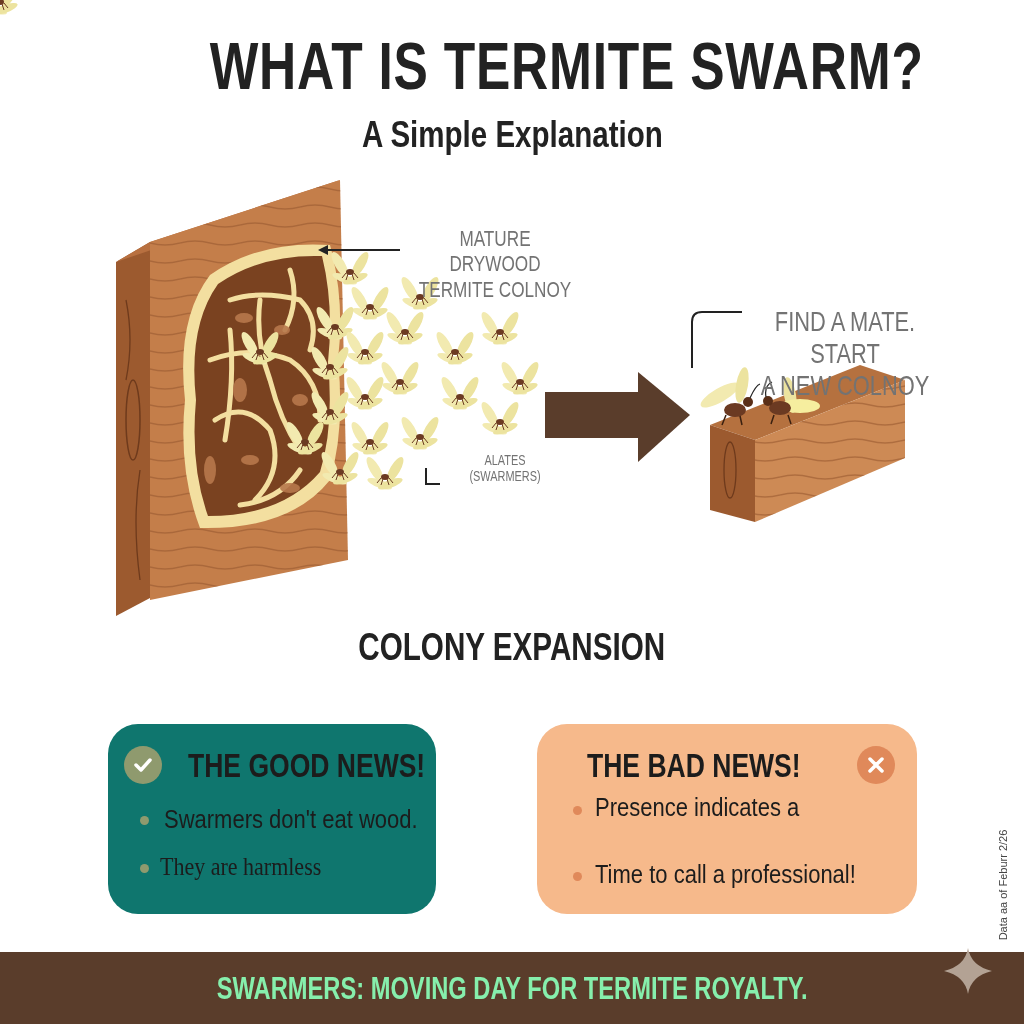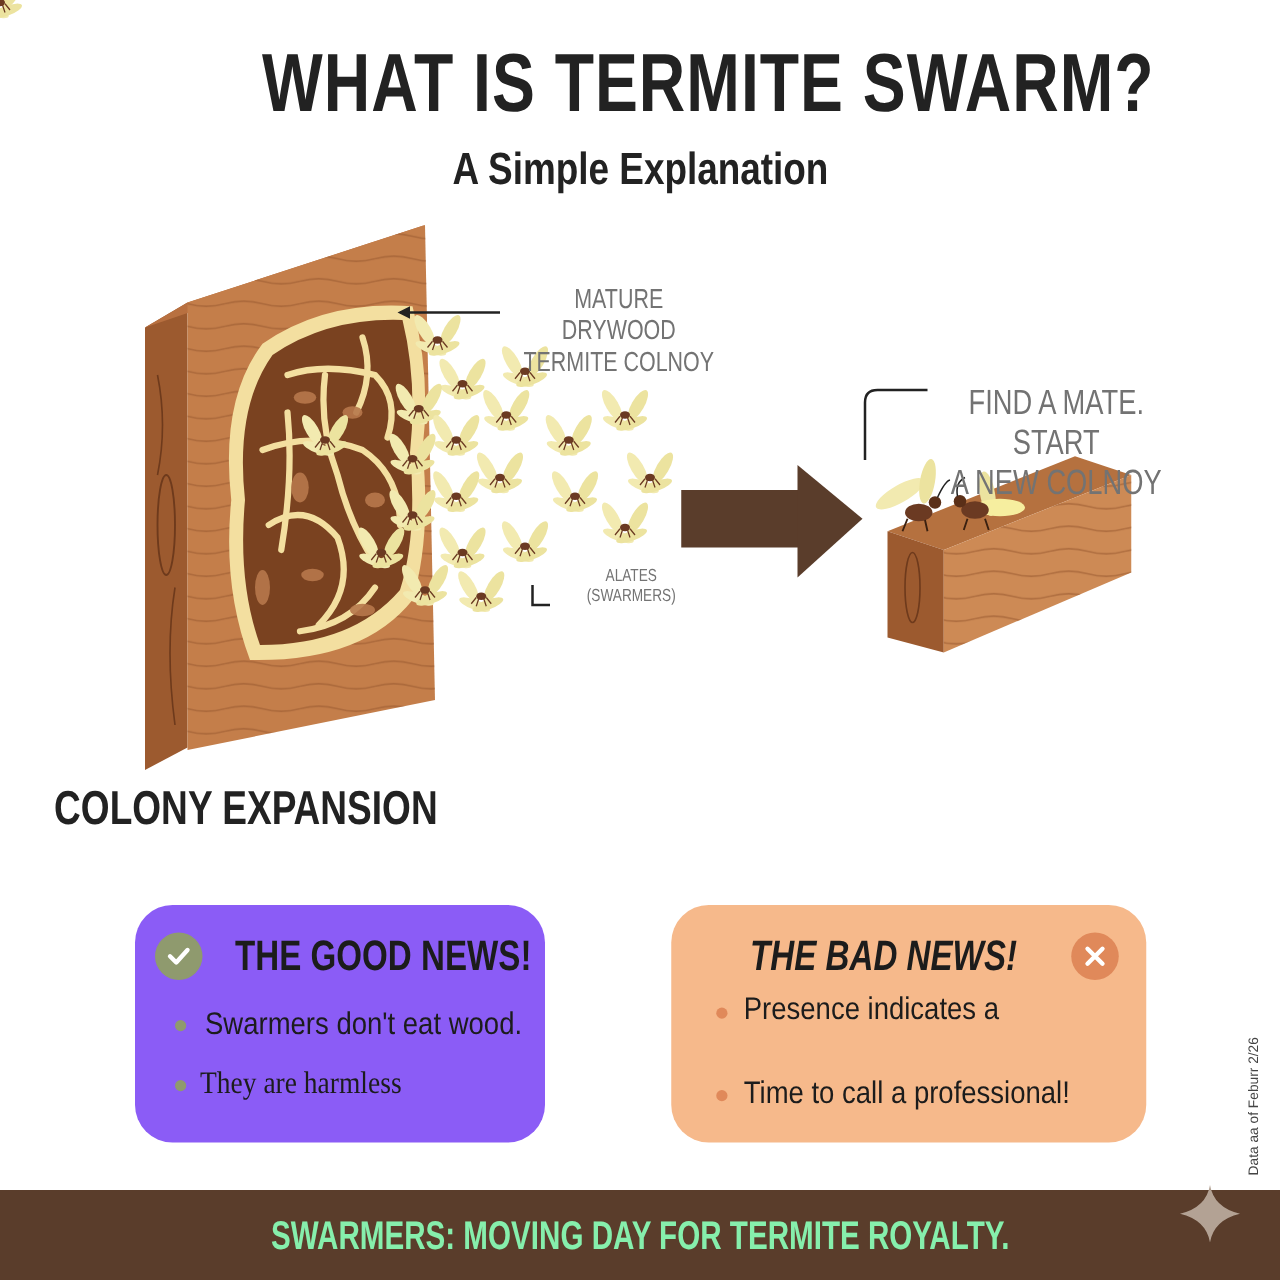--- a/index.html
+++ b/index.html
@@ -5,24 +5,24 @@
   html,body{margin:0;padding:0;}
   body{width:1024px;height:1024px;background:#ffffff;position:relative;overflow:hidden;font-family:"Liberation Sans",sans-serif;color:#1e1e1e;}
   .cond{font-family:"Liberation Sans",sans-serif;font-weight:700;transform-origin:center;}
   .title{position:absolute;left:0;width:1024px;top:28px;text-align:right;font-size:66px;letter-spacing:1px;color:#222;}
   .title span{display:inline-block;transform:scaleX(0.78);font-weight:700;}
   .subtitle{position:absolute;left:0;width:1024px;top:114px;text-align:center;font-size:36px;color:#222;}
   .subtitle span{display:inline-block;transform:scaleX(0.82);font-weight:700;}
   .label{position:absolute;font-weight:400;color:#737373;text-align:center;line-height:1.15;}
   .label span{display:block;transform:scaleX(0.78);}
   svg.art{position:absolute;left:0;top:0;}
-  .section-heading{position:absolute;left:0;width:1024px;top:626px;text-align:left;font-size:38px;color:#222;}
+  .section-heading{position:absolute;left:0;width:1024px;top:626px;text-align:center;font-size:38px;color:#222;}
   .section-heading span{display:inline-block;transform:scaleX(0.78);font-weight:700;}
   .card{position:absolute;border-radius:30px;box-sizing:border-box;}
-  .card.good{left:108px;top:724px;width:328px;height:190px;background:#8b5cf6;}
+  .card.good{left:108px;top:724px;width:328px;height:190px;background:#0f766e;}
   .card.bad{left:537px;top:724px;width:380px;height:190px;background:#f6b98b;}
   .card-title{position:absolute;font-size:34px;font-weight:700;color:#1c1c1c;white-space:nowrap;}
   .card-title span{display:inline-block;transform:scaleX(0.78);transform-origin:left center;}
   .icon-circle{position:absolute;width:38px;height:38px;border-radius:50%;display:flex;align-items:center;justify-content:center;}
   .bullet{position:absolute;font-size:25px;color:#1c1c1c;white-space:nowrap;line-height:1.2;}
   .bullet span.t{display:inline-block;transform:scaleX(0.88);transform-origin:left center;}
   .dot{position:absolute;width:9px;height:9px;border-radius:50%;}
   .footer{position:absolute;left:0;top:952px;width:1024px;height:72px;background:#5a3d2b;}
   .footer-text{position:absolute;left:0;width:1024px;top:18px;text-align:center;font-size:32px;color:#86efac;}
   .footer-text span{display:inline-block;transform:scaleX(0.74);font-weight:700;}
@@ -164,21 +164,21 @@
       </svg>
   </div>
   <div class="card-title" style="left:80px;top:22px;"><span>THE GOOD NEWS!</span></div>
   <div class="dot" style="left:32px;top:92px;background:#8f9a6e;"></div>
   <div class="bullet" style="left:56px;top:80px;"><span class="t">Swarmers don't eat wood.</span></div>
   <div class="dot" style="left:32px;top:140px;background:#8f9a6e;"></div>
   <div class="bullet" style="left:52px;top:128px;font-family:Liberation Serif, serif;"><span class="t">They are harmless</span></div>
 </div>
 
 <div class="card bad">
-  <div class="card-title" style="left:63px;top:22px;font-style:italic;"><span>THE BAD NEWS!</span></div>
+  <div class="card-title" style="left:50px;top:22px;"><span>THE BAD NEWS!</span></div>
   <div class="icon-circle" style="left:320px;top:22px;background:#e0895a;">
     <svg width="18" height="18" viewBox="0 0 18 18">
         <path d="M3 3 L15 15 M15 3 L3 15" stroke="#fff" stroke-width="3.5" stroke-linecap="round"></path>
       </svg>
   </div>
   <div class="dot" style="left:36px;top:82px;background:#e0895a;"></div>
   <div class="bullet" style="left:58px;top:68px;"><span class="t">Presence indicates a</span></div>
   <div class="dot" style="left:36px;top:148px;background:#e0895a;"></div>
   <div class="bullet" style="left:58px;top:135px;"><span class="t">Time to call a professional!</span></div>
 </div>

